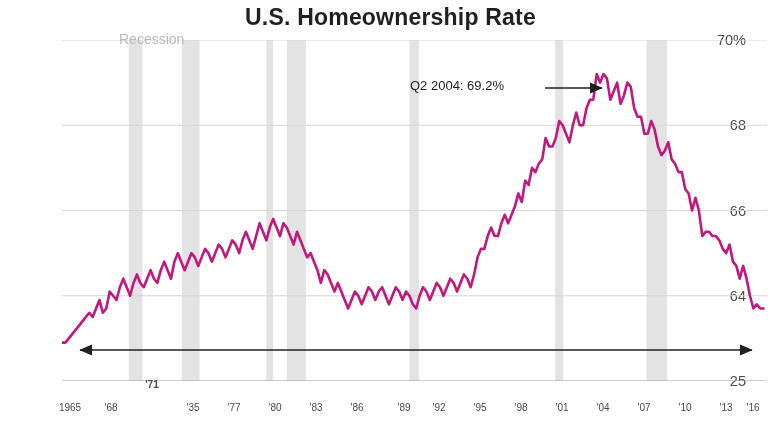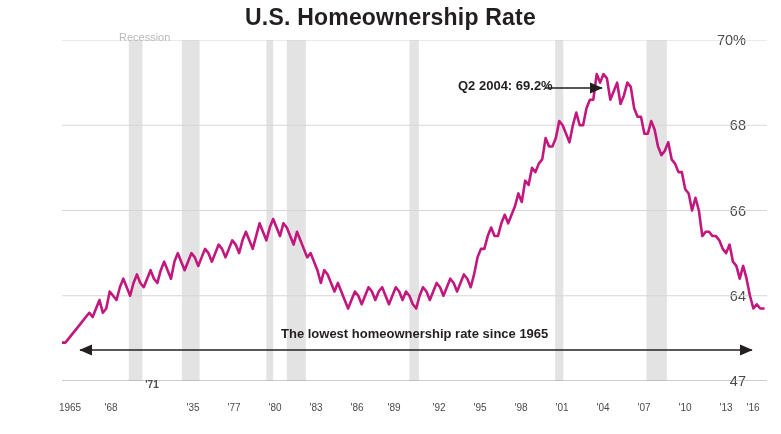--- a/index.html
+++ b/index.html
@@ -46,44 +46,43 @@
     font-size:10px;
     color:#4a4a4a;
     text-align:center;
     transform:translateX(-50%);
   }
 
   
   .anno{
     position:absolute;
     font-size:13px;
-    font-weight:bold;
+    font-weight:normal;
     color:#231f20;
     white-space:nowrap;
-    padding-left:48px;
   }
   .recession-label{
     position:absolute;
-    font-size:11px;
+    font-size:14px;
     color:#b9b9b9;
     white-space:nowrap;
   }
 </style>
 </head>
 <body>
 
 <div id="chart-root">
 
   <div class="chart-title">U.S. Homeownership Rate</div>
 
   <div class="ylabel" style="top:32px;">70%</div>
   <div class="ylabel" style="top:117px;">68</div>
   <div class="ylabel" style="top:203px;">66</div>
   <div class="ylabel" style="top:288px;">64</div>
-  <div class="ylabel" style="top:373px;">47</div>
+  <div class="ylabel" style="top:373px;">25</div>
 
   <div class="plot">
     <svg class="plot-svg" id="plot-svg" width="705" height="341" viewBox="0 0 705 341">
         <rect x="66.75362318840703" y="0" width="13.623188405797109" height="341" fill="#e3e3e3"></rect>
         <rect x="119.88405797101387" y="0" width="17.710144927535623" height="341" fill="#e3e3e3"></rect>
         <rect x="204.34782608695653" y="0" width="6.811594202898533" height="341" fill="#e3e3e3"></rect>
         <rect x="224.78260869565216" y="0" width="19.07246376811719" height="341" fill="#e3e3e3"></rect>
         <rect x="347.3913043478261" y="0" width="9.536231884058509" height="341" fill="#e3e3e3"></rect>
         <rect x="493.1594202898557" y="0" width="8.173913043477057" height="341" fill="#e3e3e3"></rect>
         <rect x="584.4347826086969" y="0" width="20.434782608695627" height="341" fill="#e3e3e3"></rect>
@@ -335,32 +334,31 @@
   </div>
 
   <div class="xlabel" style="left:70px;top:402px;">1965</div>
   <div class="xlabel" style="left:111px;top:402px;">'68</div>
   <div class="xlabel" style="left:152px;top:379px;font-weight:bold;">'71</div>
   <div class="xlabel" style="left:193px;top:402px;">'35</div>
   <div class="xlabel" style="left:234px;top:402px;">'77</div>
   <div class="xlabel" style="left:275px;top:402px;">'80</div>
   <div class="xlabel" style="left:316px;top:402px;">'83</div>
   <div class="xlabel" style="left:357px;top:402px;">'86</div>
-  <div class="xlabel" style="left:394px;top:402px;">'89</div>
+  <div class="xlabel" style="left:404px;top:402px;">'89</div>
   <div class="xlabel" style="left:439px;top:402px;">'92</div>
   <div class="xlabel" style="left:480px;top:402px;">'95</div>
   <div class="xlabel" style="left:521px;top:402px;">'98</div>
   <div class="xlabel" style="left:562px;top:402px;text-align:center;">'01</div>
   <div class="xlabel" style="left:603px;top:402px;">'04</div>
   <div class="xlabel" style="left:644px;top:402px;text-align:right;">'07</div>
   <div class="xlabel" style="left:685px;top:402px;">'10</div>
   <div class="xlabel" style="left:726px;top:402px;">'13</div>
   <div class="xlabel" style="left:753px;top:402px;">'16</div>
 
   <div class="recession-label" style="left:119px;top:31px;">Recession</div>
 
 
   <div class="anno" style="left:410px;top:78px;">Q2 2004:  69.2%</div>
 
 
-  <div class="anno" style="left:233px;top:326px;">The lowest homeownership rate since 1965</div>
 
 </div>
 
 </body></html>

